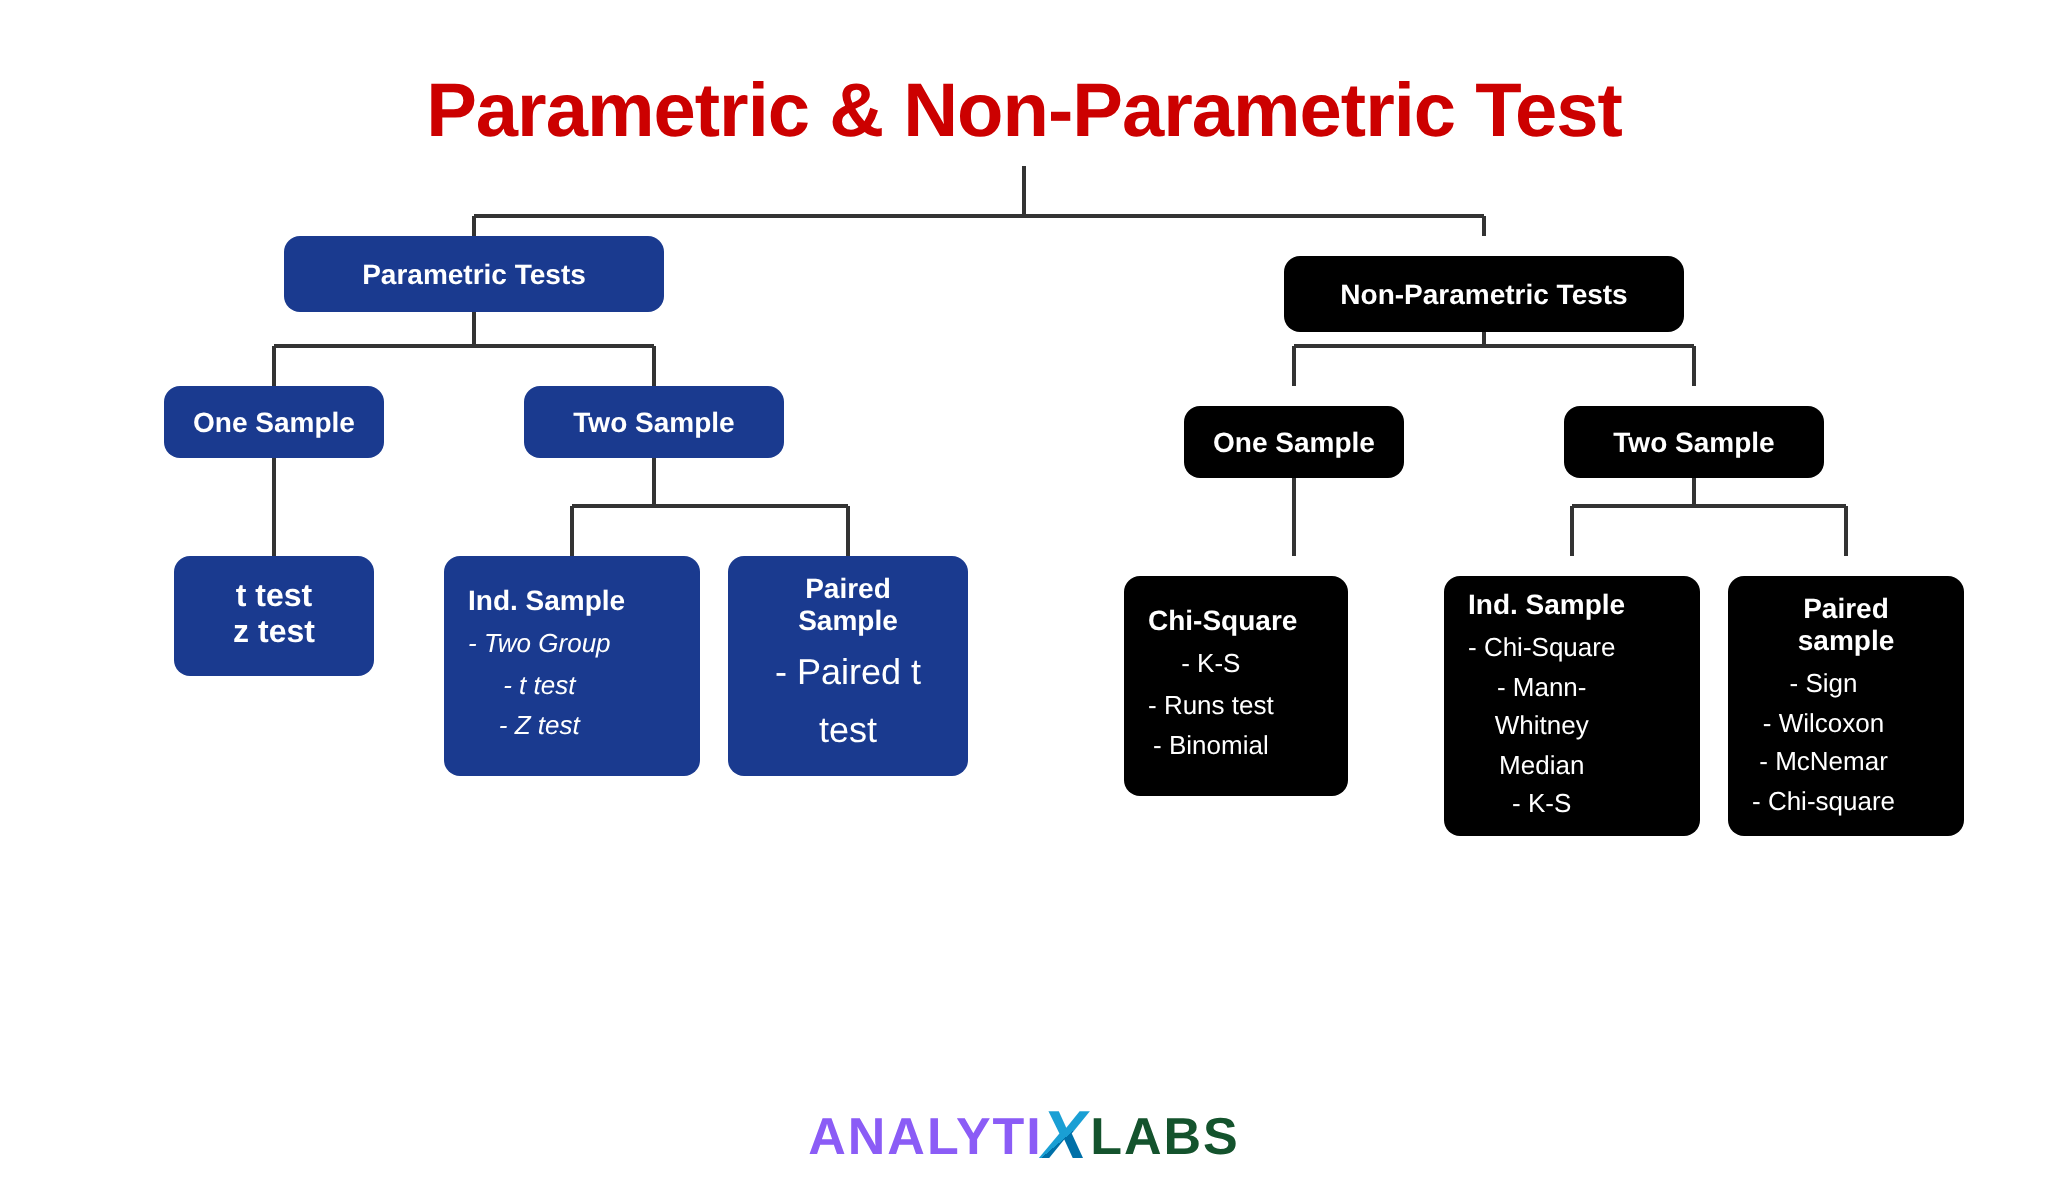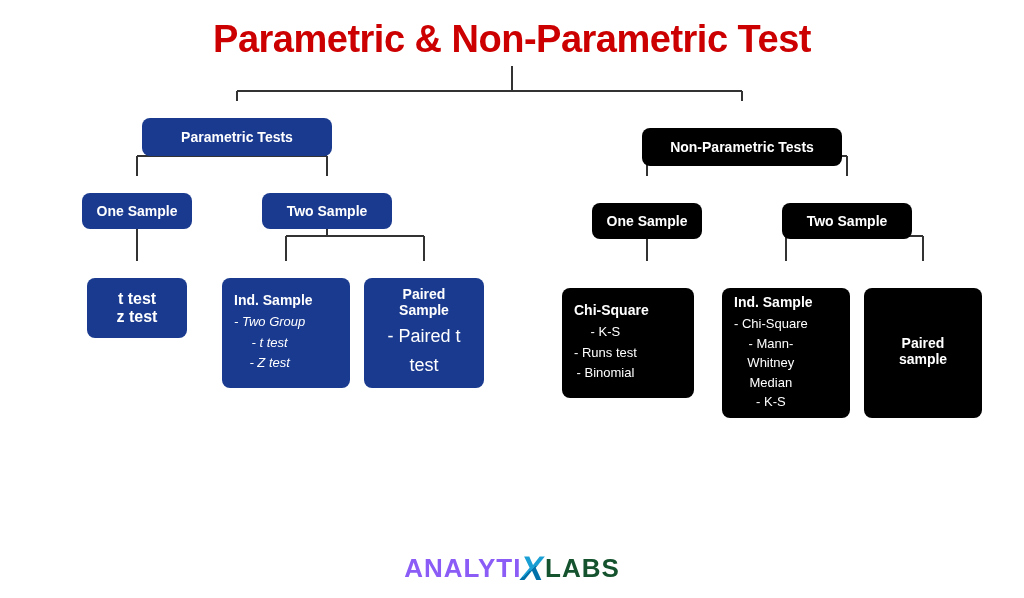--- a/index.html
+++ b/index.html
@@ -11,21 +11,21 @@
       overflow: hidden;
       display: flex;
       flex-direction: column;
       align-items: center;
     }
 
     .title {
       color: #cc0000;
       font-size: 38px;
       font-weight: 900;
-      margin-top: 18px;
+      margin-top: 35px;
       margin-bottom: 0px;
       text-align: center;
       letter-spacing: -0.5px;
     }
 
     .diagram-container {
       position: relative;
       width: 980px;
       flex: 1;
       margin-top: 0px;
@@ -35,21 +35,21 @@
       position: absolute;
       top: 0; left: 0;
       width: 100%;
       height: 100%;
       pointer-events: none;
       z-index: 0;
     }
 
     .nodes {
       position: absolute;
-      top: 17px; left: 0;
+      top: 0; left: 0;
       width: 100%;
       height: 100%;
       z-index: 1;
     }
 
     .node {
       position: absolute;
       border-radius: 8px;
       display: flex;
       align-items: center;
@@ -119,21 +119,21 @@
       align-items: flex-start;
       padding: 8px 12px;
       font-weight: 700;
       font-size: 13px;
     }
     .node-paired-sample-p .header { font-weight: 800; margin-bottom: 4px; font-size: 14px; }
     .node-paired-sample-p .body { font-weight: 400; font-size: 13px; line-height: 1.5; }
 
     
     .node-chisq {
-      width: 132px; height: 110px;
+      width: 112px; height: 110px;
       left: 540px; top: 200px;
       flex-direction: column;
       align-items: flex-start;
       padding: 8px 12px;
       font-size: 13px;
     }
     .node-chisq .header { font-weight: 700; margin-bottom: 4px; font-size: 14px; }
     .node-chisq .body { font-weight: 400; font-size: 13px; line-height: 1.6; }
 
     
@@ -287,20 +287,24 @@
       <span class="header" style="font-weight:800; font-size:14px; margin-bottom:4px;">Ind. Sample</span>
       <span class="body" style="font-weight:400; font-size:13px; line-height:1.5; white-space:pre-line;">- Chi-Square
 - Mann-
   Whitney
   Median
 - K-S</span>
     </div>
 
     <div class="node red node-paired-sample-np" style="flex-direction:column; align-items:flex-start;">
       <span class="header" style="font-weight:800; font-size:14px; margin-bottom:4px;">Paired sample</span>
+      <span class="body" style="font-weight:400; font-size:13px; line-height:1.5; white-space:pre-line;">- Sign
+- Wilcoxon
+- McNemar
+- Chi-square</span>
     </div>
   </div>
 </div>
 
 <div class="footer">
   <div class="logo">
     <span class="logo-analyti">ANALYTI</span>
       <span class="logo-x">X</span>
       <span class="logo-labs">LABS</span>
   </div>

